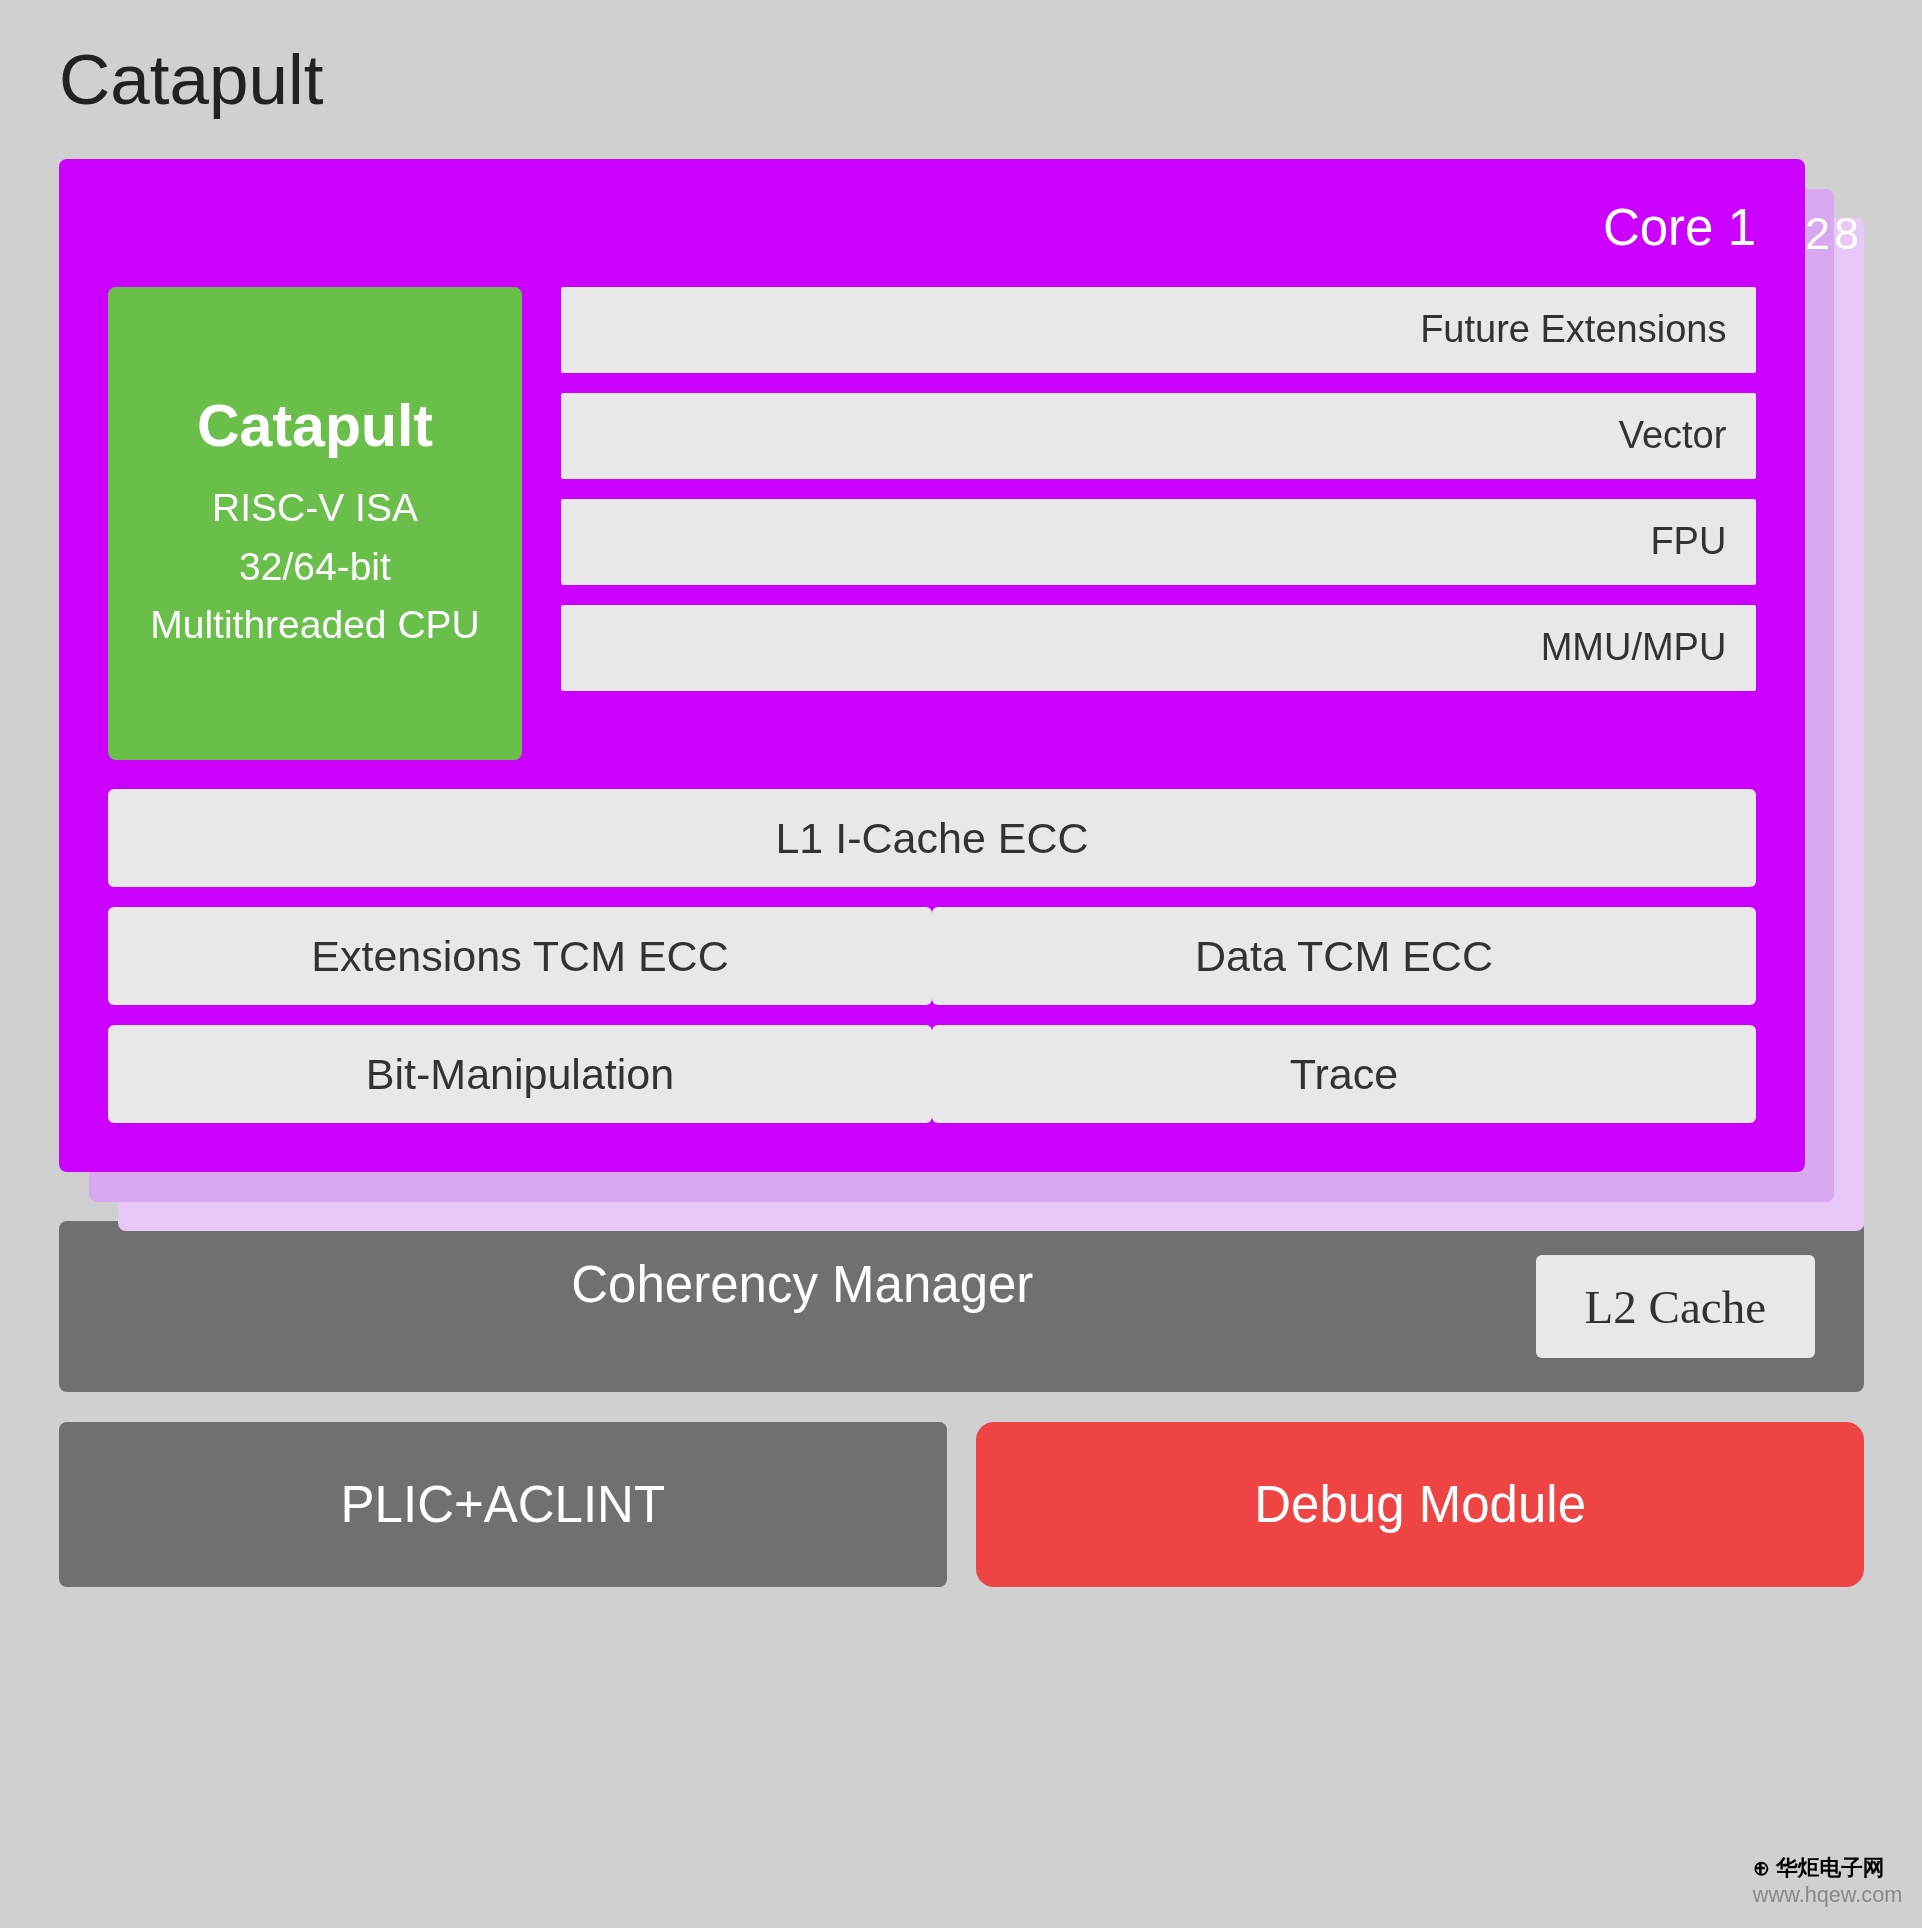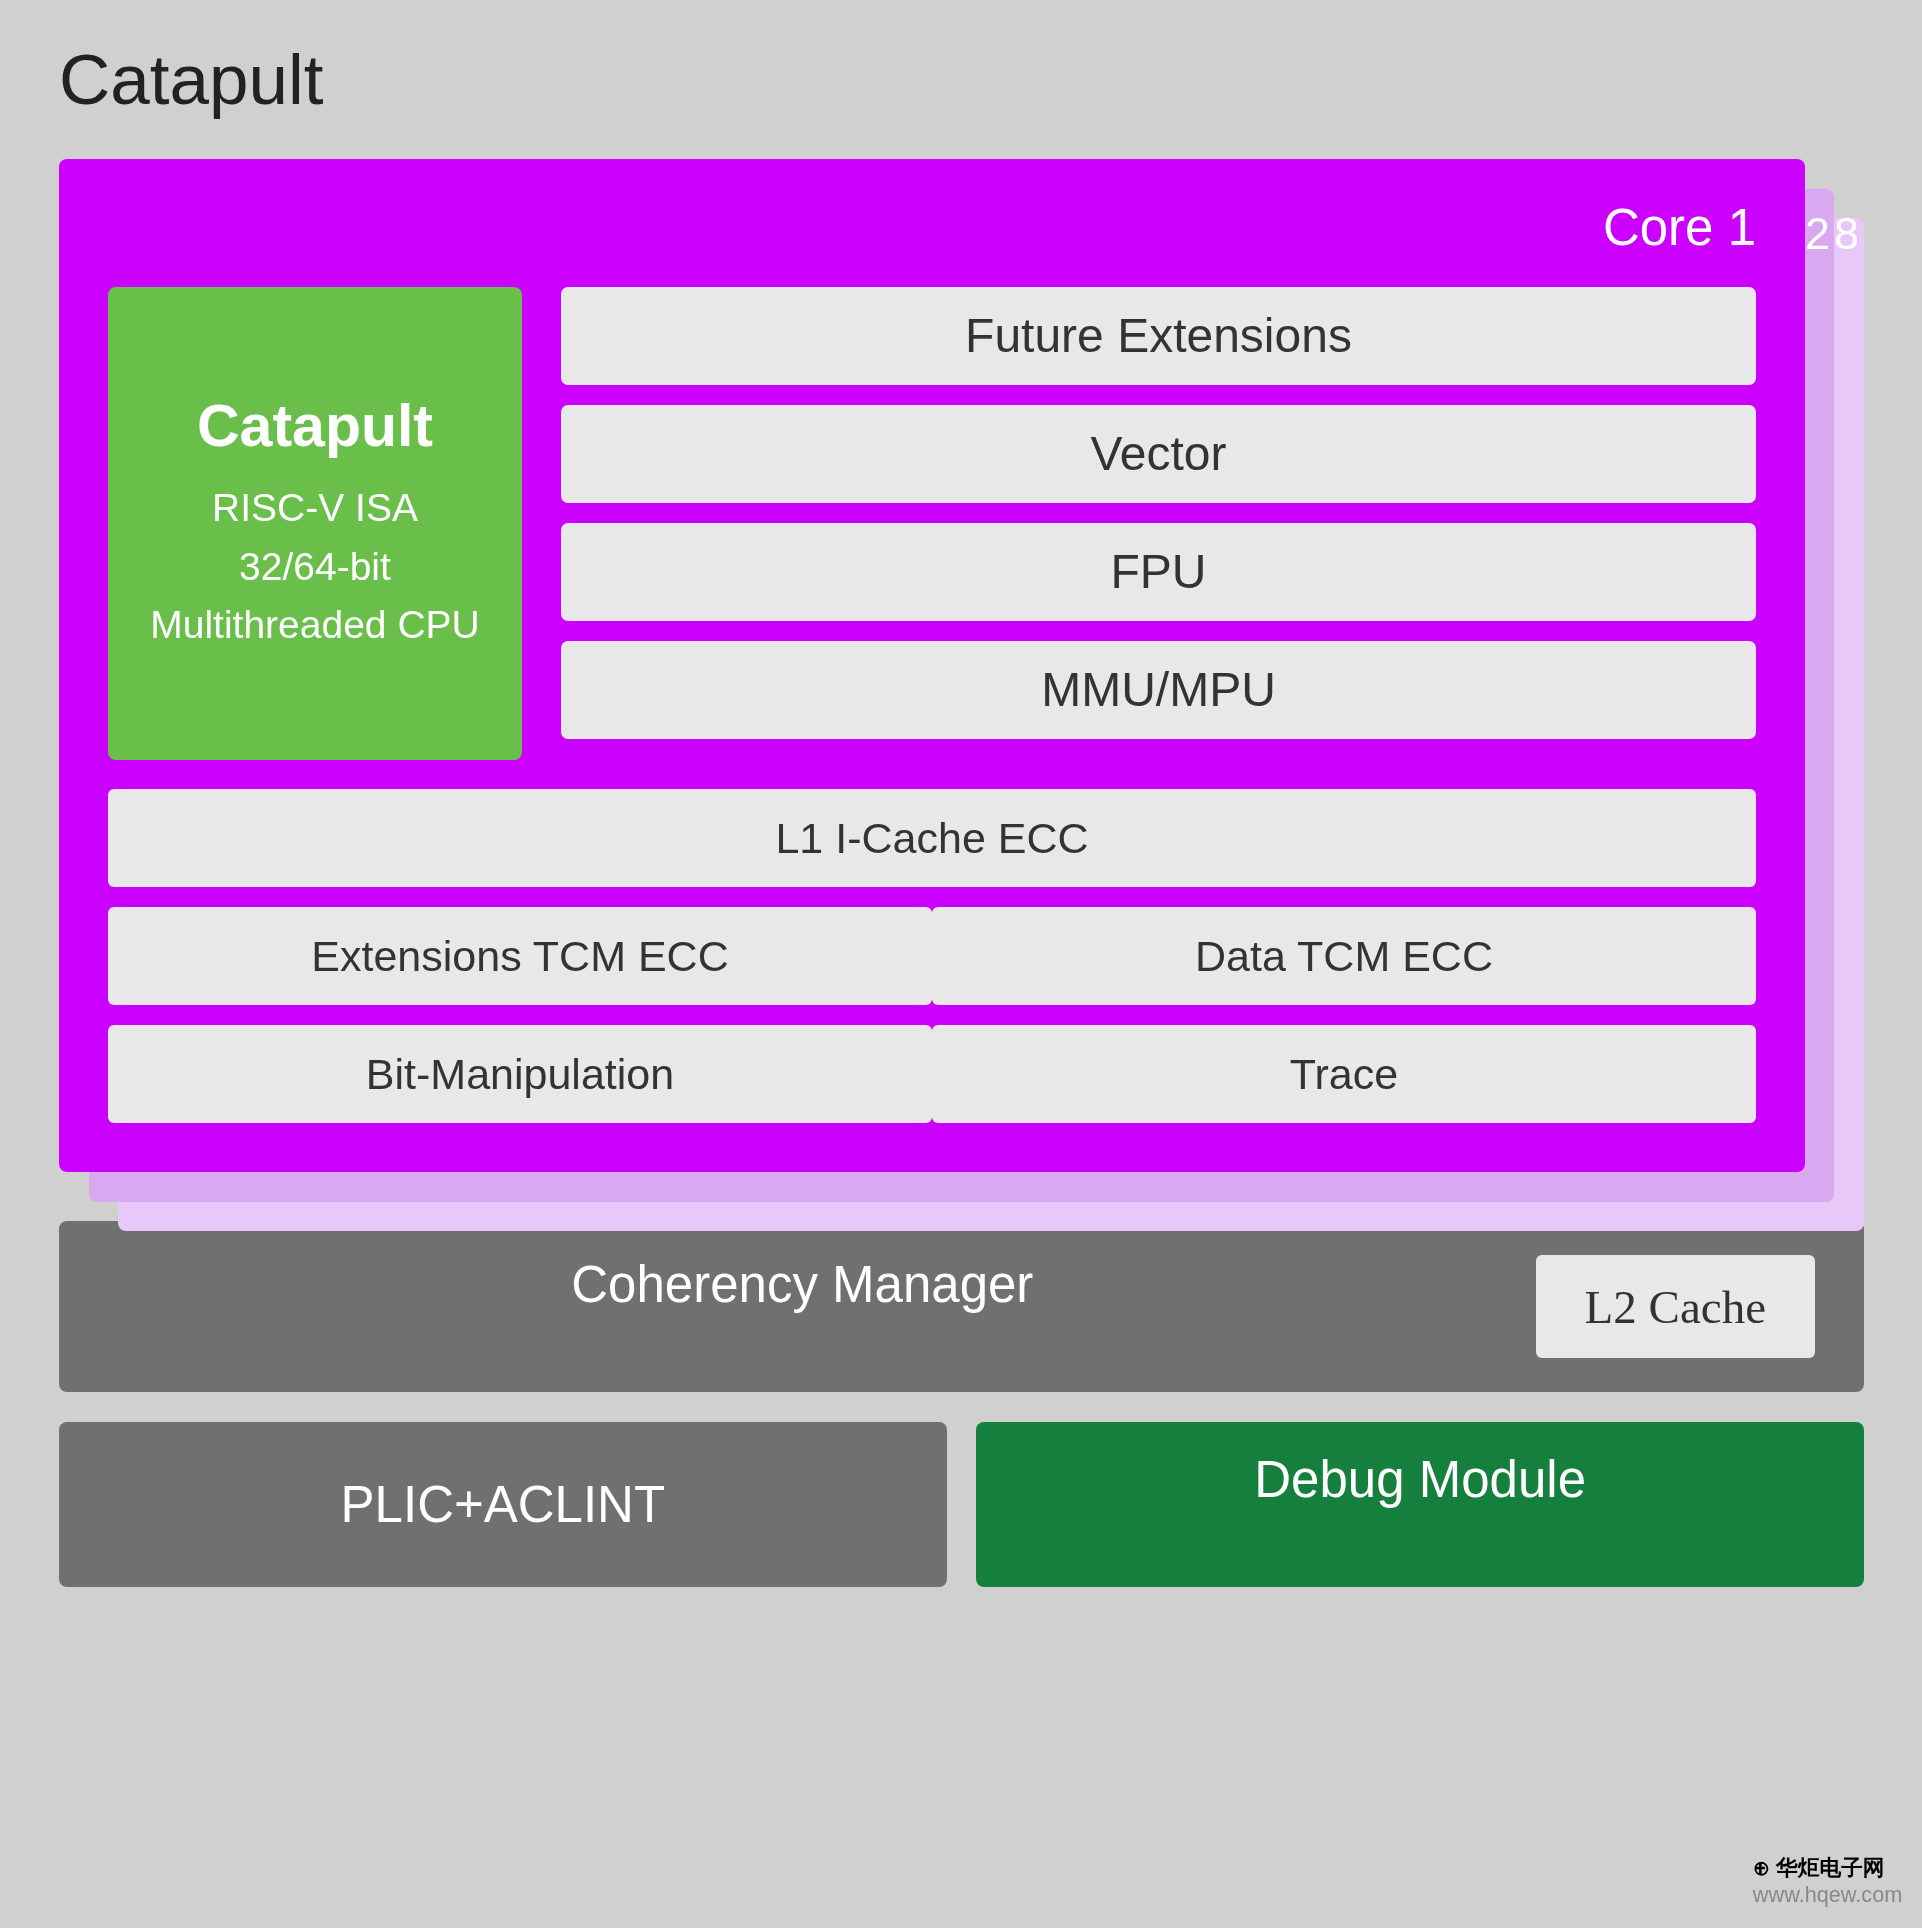--- a/index.html
+++ b/index.html
@@ -123,25 +123,25 @@
     
     .extensions-col {
       flex: 1;
       display: flex;
       flex-direction: column;
       gap: 19.7px;
     }
 
     .ext-box {
       background: #e8e8e8;
-      border-radius: 7px;
+      border-radius: 2px;
       padding: 21.7px 29.6px;
-      font-size: 48px;
+      font-size: 38px;
       color: #333;
-      text-align: center;
+      text-align: right;
     }
 
     
     .bottom-rows {
       margin-top: 29.6px;
       display: flex;
       flex-direction: column;
       gap: 19.7px;
     }
 
@@ -204,23 +204,23 @@
       background: #707070;
       border-radius: 7.9px;
       padding: 53px 49px;
       font-size: 51px;
       color: white;
       text-align: center;
     }
 
     .debug-box {
       flex: 1;
-      background: #15803d;
-      border-radius: 8px;
-      padding: 28px 49px;
+      background: #ef4444;
+      border-radius: 18px;
+      padding: 53px 49px;
       font-size: 51px;
       color: white;
       text-align: center;
     }
 
     
     .watermark {
       position: fixed;
       bottom: 19.7px;
       right: 19.7px;

